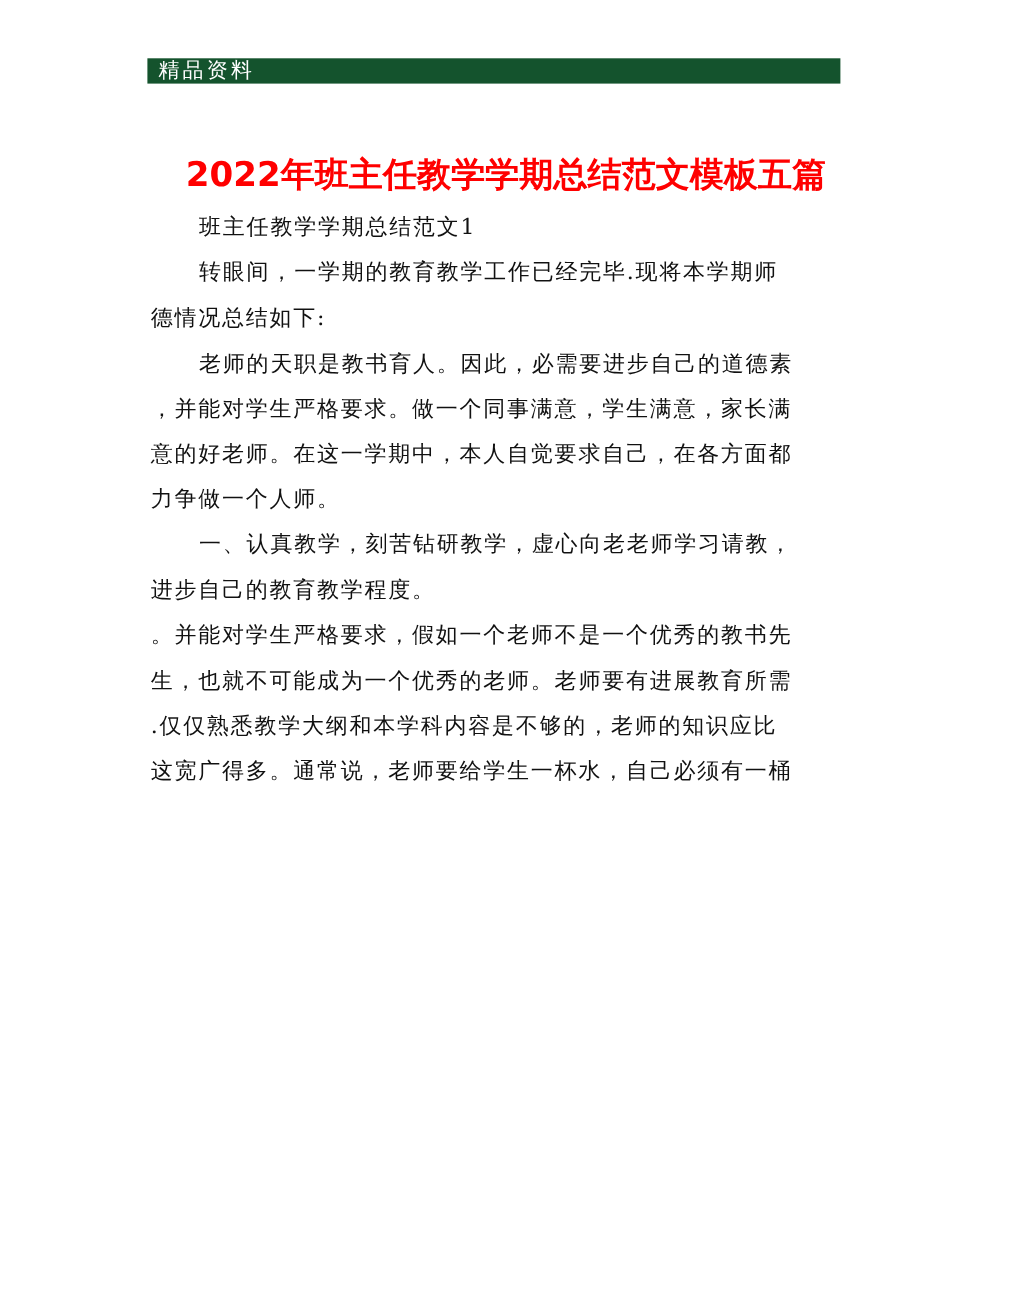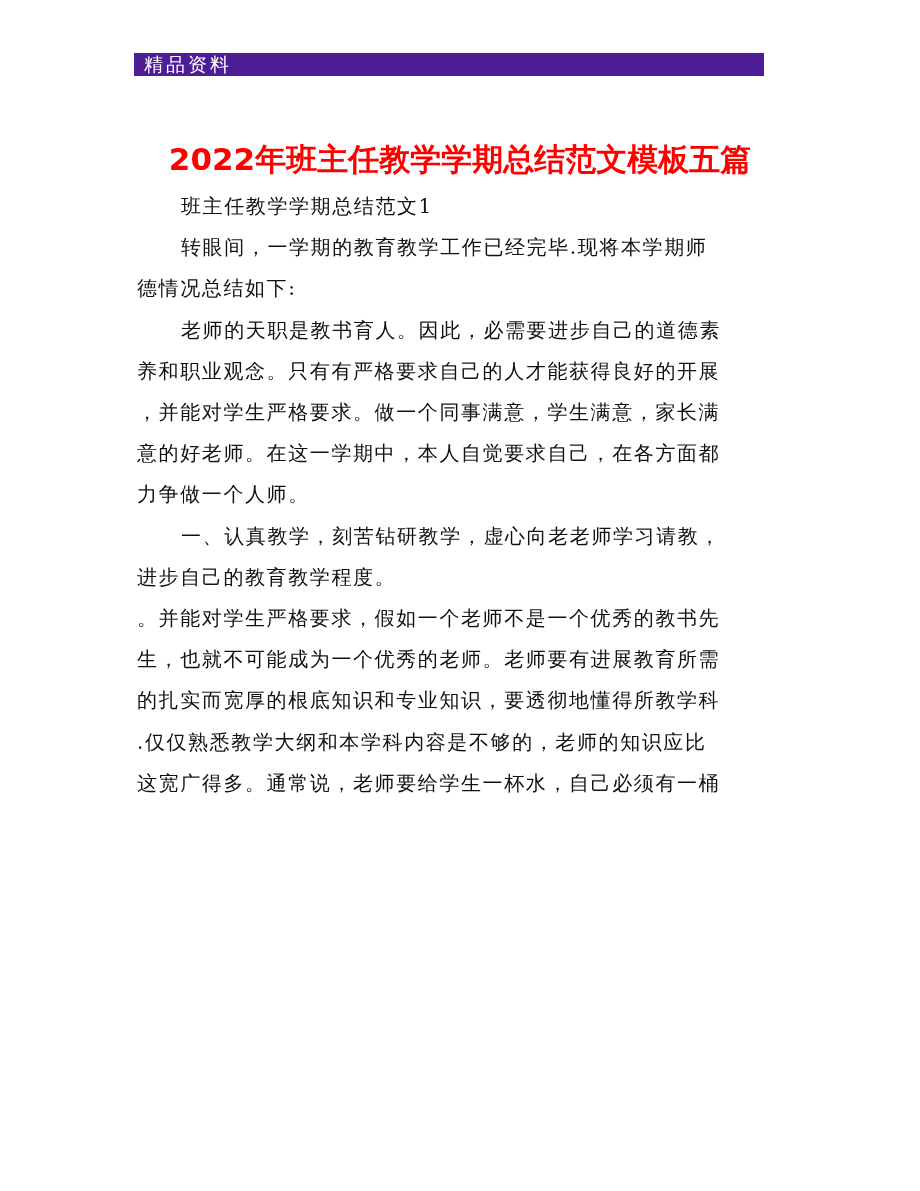--- a/index.html
+++ b/index.html
@@ -14,21 +14,21 @@
       overflow: hidden;
       font-family: "DejaVu Serif", "Liberation Serif", serif;
       color: #111111;
     }
     .banner {
       position: absolute;
       left: 134px;
       top: 53px;
       width: 630px;
       height: 23px;
-      background: #4c1d95;
+      background: #14532d;
     }
     .banner-label {
       position: absolute;
       left: 10px;
       top: 0px;
       height: 23px;
       line-height: 23px;
       color: #ffffff;
       font-size: 19px;
       letter-spacing: 3px;
@@ -78,29 +78,27 @@
 <div class="body-text">
   <p class="para">
     <span class="line">班主任教学学期总结范文1</span>
   </p>
   <p class="para">
     <span class="line">转眼间，一学期的教育教学工作已经完毕.现将本学期师</span>
     <span class="line" style="margin-left:-44px">德情况总结如下:</span>
   </p>
   <p class="para">
     <span class="line">老师的天职是教书育人。因此，必需要进步自己的道德素</span>
-    <span class="line" style="margin-left:-44px">养和职业观念。只有有严格要求自己的人才能获得良好的开展</span>
     <span class="line" style="margin-left:-44px">，并能对学生严格要求。做一个同事满意，学生满意，家长满</span>
     <span class="line" style="margin-left:-44px">意的好老师。在这一学期中，本人自觉要求自己，在各方面都</span>
     <span class="line" style="margin-left:-44px">力争做一个人师。</span>
   </p>
   <p class="para">
     <span class="line">一、认真教学，刻苦钻研教学，虚心向老老师学习请教，</span>
     <span class="line" style="margin-left:-44px">进步自己的教育教学程度。</span>
   </p>
   <p class="para">
     <span class="line" style="margin-left:-44px">。并能对学生严格要求，假如一个老师不是一个优秀的教书先</span>
     <span class="line" style="margin-left:-44px">生，也就不可能成为一个优秀的老师。老师要有进展教育所需</span>
-    <span class="line" style="margin-left:-44px">的扎实而宽厚的根底知识和专业知识，要透彻地懂得所教学科</span>
     <span class="line" style="margin-left:-44px">.仅仅熟悉教学大纲和本学科内容是不够的，老师的知识应比</span>
     <span class="line" style="margin-left:-44px">这宽广得多。通常说，老师要给学生一杯水，自己必须有一桶</span>
   </p>
 </div>
 
 </body></html>

